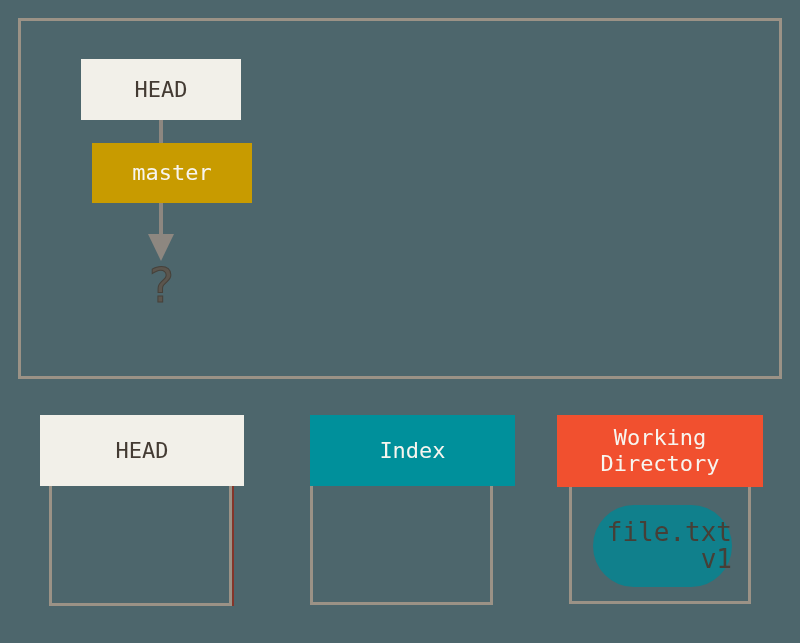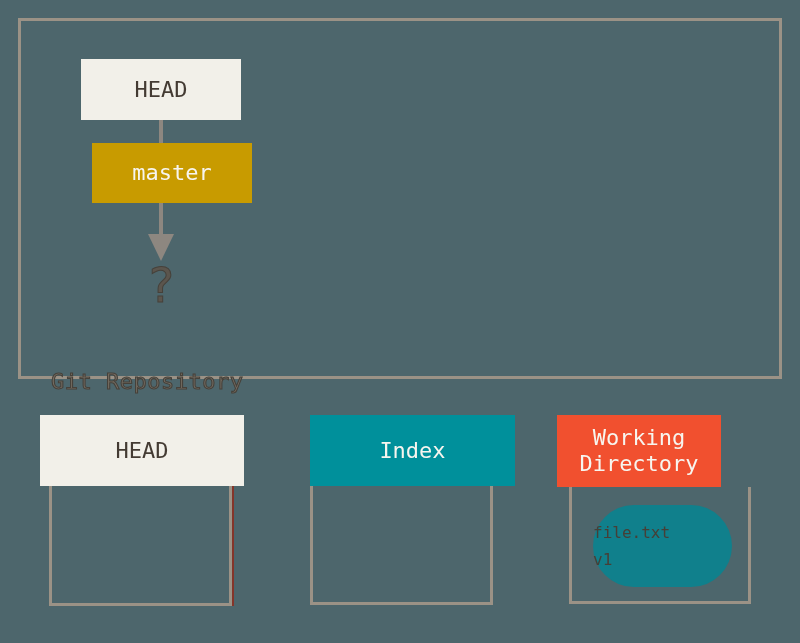--- a/index.html
+++ b/index.html
@@ -59,21 +59,21 @@
     position: absolute;
     left: 110px; top: 236px; width: 60px;
     font-size: 48px; line-height: 56px;
     text-align: center;
     color: var(--question-fill);
     -webkit-text-stroke: 1px var(--label-stroke);
   }
 
   .col-head  { left: 40px;  top: 415px; width: 204px; height: 71px; }
   .col-index { left: 298px; top: 415px; width: 205px; height: 71px; }
-  .col-wd    { left: 557px; top: 415px; width: 164px; height: 72px; align-items: center; }
+  .col-wd    { left: 557px; top: 415px; width: 206px; height: 72px; align-items: center; }
 
   .outline {
     position: absolute;
     border: 3px solid var(--panel-border);
     border-top: none;
     box-sizing: border-box;
   }
   .outline1 { left: 49px;  top: 486px; width: 183px; height: 120px; }
   .outline2 { left: 310px; top: 486px; width: 183px; height: 119px; }
   .outline3 { left: 569px; top: 487px; width: 182px; height: 117px; }
@@ -83,23 +83,23 @@
     left: 232px; top: 486px; width: 2px; height: 120px;
     background: var(--red-edge);
   }
 
   .file-pill {
     position: absolute;
     left: 593px; top: 505px; width: 139px; height: 82px;
     background: var(--teal-dark);
     border-radius: 41px;
     display: flex; flex-direction: column;
-    align-items: flex-start; justify-content: center;
+    align-items: flex-end; justify-content: center;
     color: var(--dark-text);
-    font-size: 16px; line-height: 27px;
+    font-size: 26px; line-height: 27px;
     text-align: center;
   }
 </style>
 </head>
 <body>
 
 <div class="stage">
 
   <div class="repo-box">
     <div class="connector conn1"></div>
@@ -109,21 +109,20 @@
     <div class="box cream head-top">
       <span>HEAD</span>
     </div>
 
     <div class="box gold master">
       <span>master</span>
     </div>
 
     <div class="question">?</div>
 
-    <div class="repo-label">Git Repository</div>
   </div>
 
   <div class="box cream col-head">
     <span>HEAD</span>
   </div>
   <div class="outline outline1"></div>
   <div class="red-edge"></div>
 
   <div class="box teal col-index">
     <span>Index</span>

